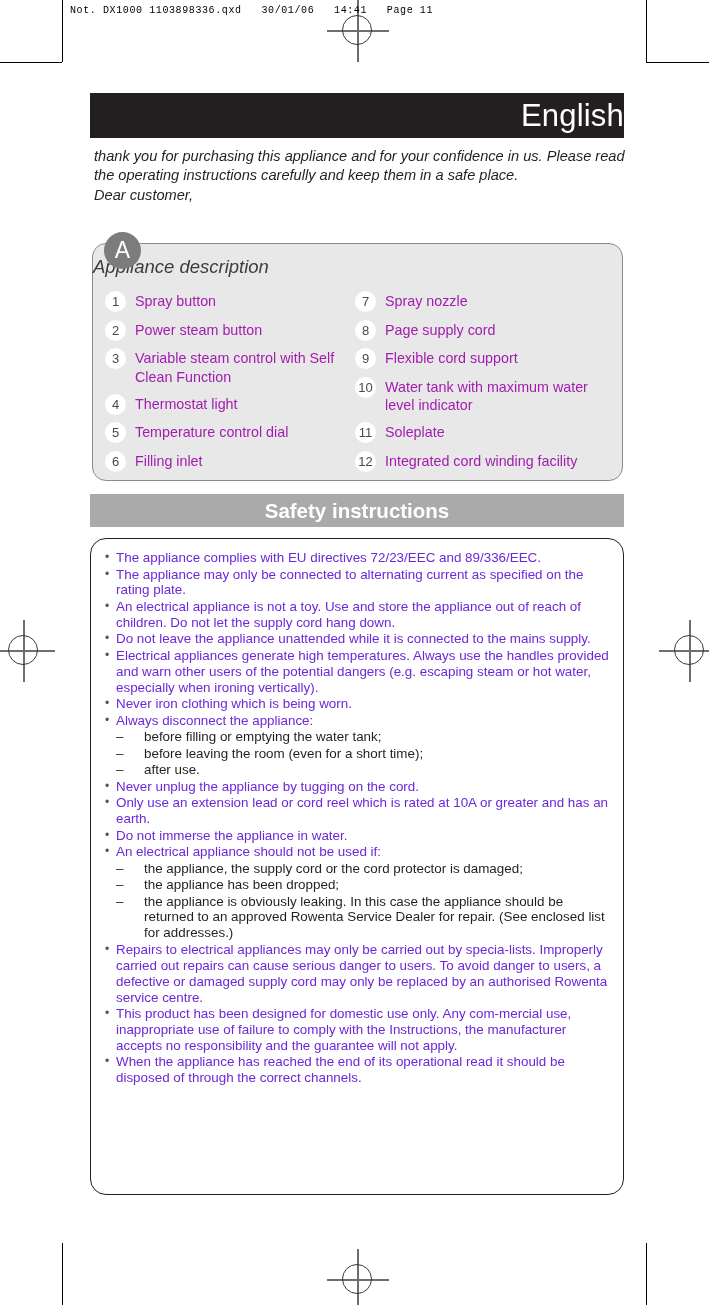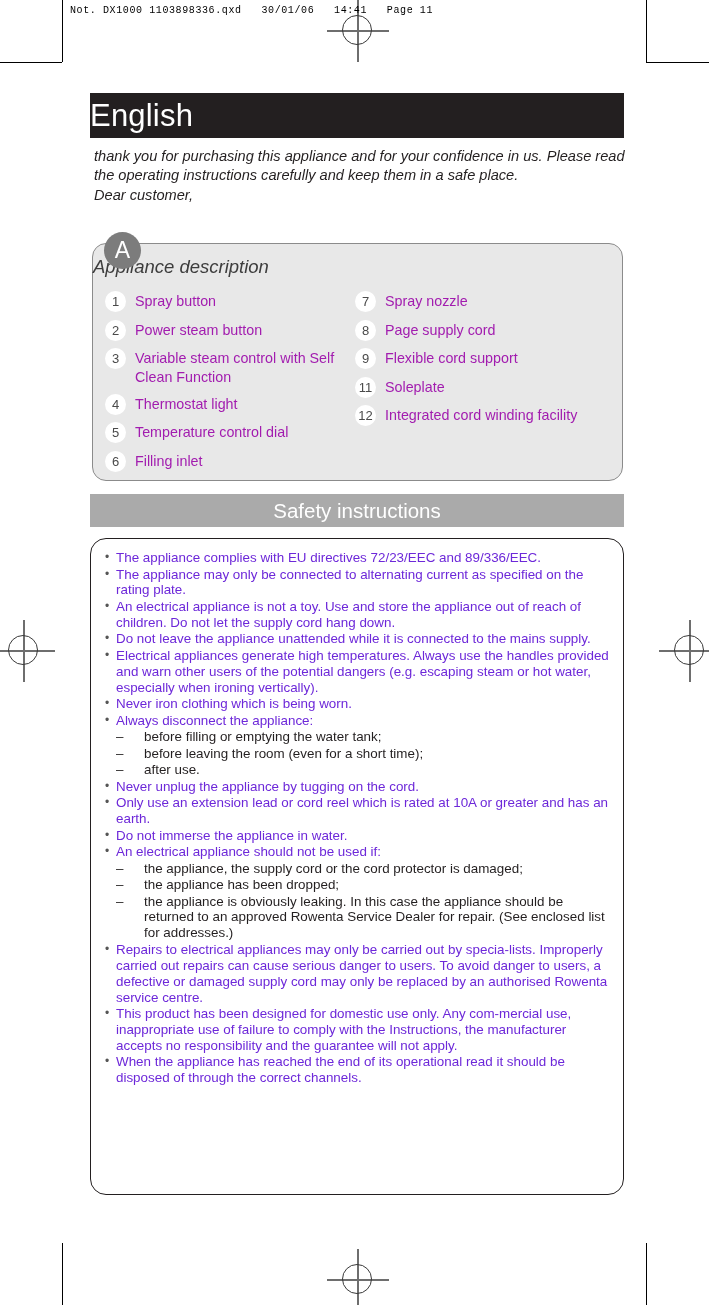--- a/index.html
+++ b/index.html
@@ -70,21 +70,21 @@
 
   
   .lang-banner {
     position: absolute;
     left: 90px;
     top: 93px;
     width: 534px;
     height: 45px;
     background: #231f20;
     color: #ffffff;
-    text-align: left;
+    text-align: right;
     font-size: 31px;
     line-height: 45px;
     font-weight: 400;
     letter-spacing: 0.2px;
   }
 
   
   .intro {
     position: absolute;
     left: 94px;
@@ -172,21 +172,21 @@
     position: absolute;
     left: 90px;
     top: 494px;
     width: 534px;
     height: 33px;
     background: #aaaaaa;
     color: #ffffff;
     text-align: center;
     font-size: 20.5px;
     line-height: 33px;
-    font-weight: 400;
+    font-weight: 700;
   }
 
   
   .safety-box {
     position: absolute;
     left: 90px;
     top: 538px;
     width: 534px;
     height: 657px;
     background: #ffffff;
@@ -310,20 +310,24 @@
       </div>
       <div class="desc-item">
         <span class="num-badge">8</span>
         <span class="desc-text">Page supply cord</span>
       </div>
       <div class="desc-item">
         <span class="num-badge">9</span>
         <span class="desc-text">Flexible cord support</span>
       </div>
       <div class="desc-item">
+        <span class="num-badge">10</span>
+        <span class="desc-text">Water tank with maximum water level indicator</span>
+      </div>
+      <div class="desc-item">
         <span class="num-badge">11</span>
         <span class="desc-text">Soleplate</span>
       </div>
       <div class="desc-item">
         <span class="num-badge">12</span>
         <span class="desc-text">Integrated cord winding facility</span>
       </div>
     </div>
 </div>
 <div class="badge-A">A</div>

